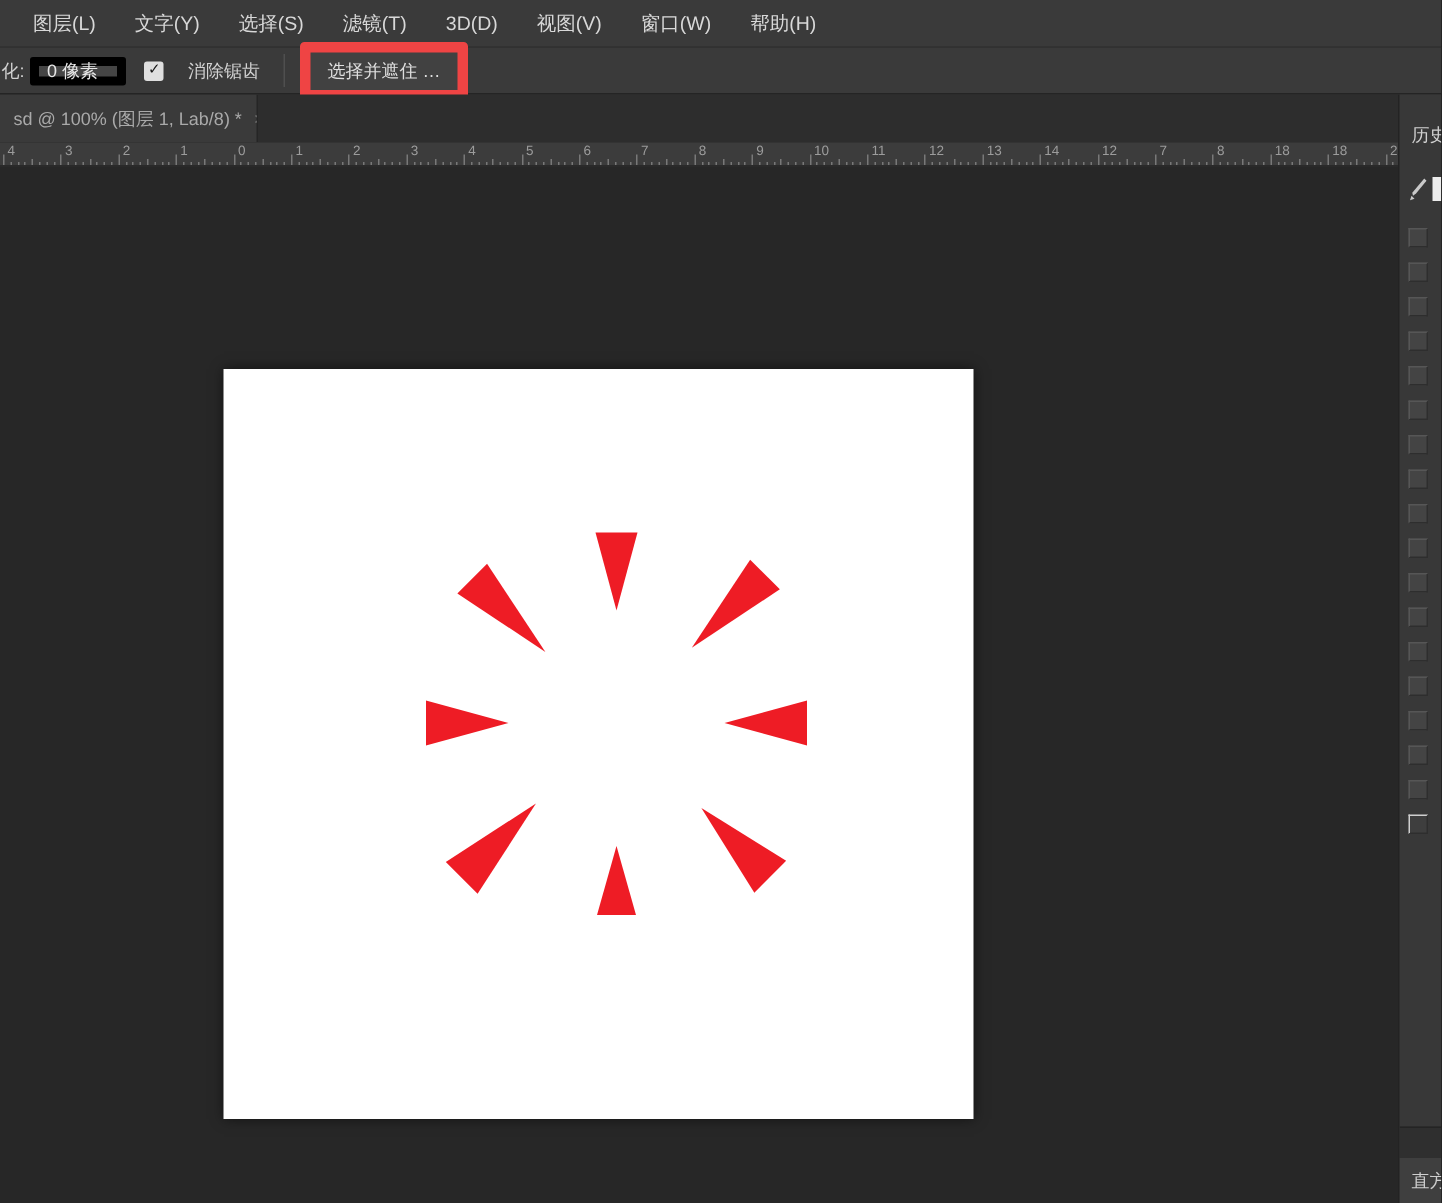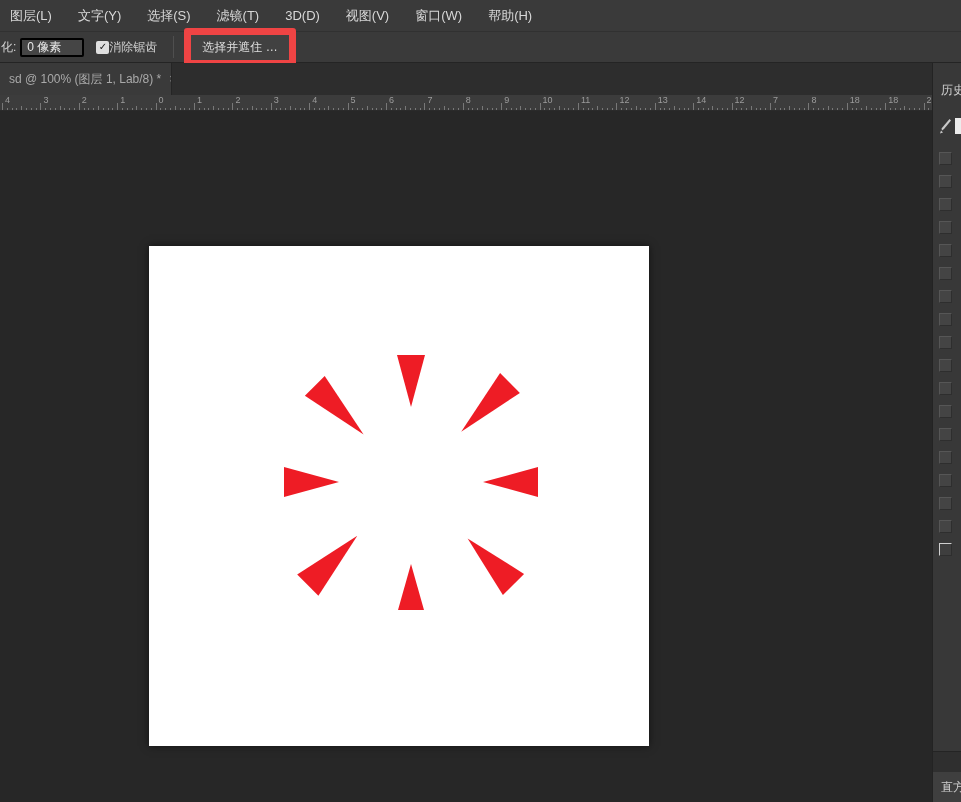--- a/index.html
+++ b/index.html
@@ -8,30 +8,30 @@
     position:relative; width:961px; height:802px; overflow:hidden;
     background:#282828; font-family:"Liberation Sans","DejaVu Sans",sans-serif;
     -webkit-font-smoothing:antialiased;
   }
 
   
   .menubar { position:absolute; top:0; left:0; width:100%; height:31px;
     background:#3a3a3a; display:flex; align-items:center; }
   .menu-item { font-size:13px; color:#d8d8d8; padding:0 13px; height:100%;
     display:flex; align-items:center; cursor:default; }
-  .menu-item:first-child { padding-left:10px; }
+  .menu-item:first-child { padding-left:22px; }
 
   
   .optionsbar { position:absolute; top:31px; left:0; width:100%; height:32px;
     background:#3a3a3a; border-top:1px solid #313131; border-bottom:1px solid #242424;
     display:flex; align-items:center; }
   .opt-label { font-size:12px; color:#d2d2d2; margin-left:1px; white-space:nowrap; }
-  .opt-label.ab { margin-left:0; }
+  .opt-label.ab { margin-left:16px; }
   .opt-field { margin-left:4px; width:64px; height:19px; background:#454545;
-    border:2px solid #000000; border-radius:2px; display:flex; align-items:center;
+    border:6px solid #000000; border-radius:2px; display:flex; align-items:center;
     padding-left:5px; font-size:12px; color:#e8e8e8; }
   .checkbox { margin-left:12px; width:13px; height:13px; background:#dfdfdf;
     border-radius:2px; display:flex; align-items:center; justify-content:center; }
   .checkmark { font-size:10px; color:#151515; font-weight:bold; line-height:1; }
   .v-divider { margin-left:16px; width:1px; height:22px; background:#4f4f4f; }
   .ps-button { margin-left:10px; font-size:12px; color:#dedede; background:#414141;
     border:7px solid #ef4444; border-radius:3px; padding:4px 11px;
     font-family:inherit; white-space:nowrap; }
 
   

